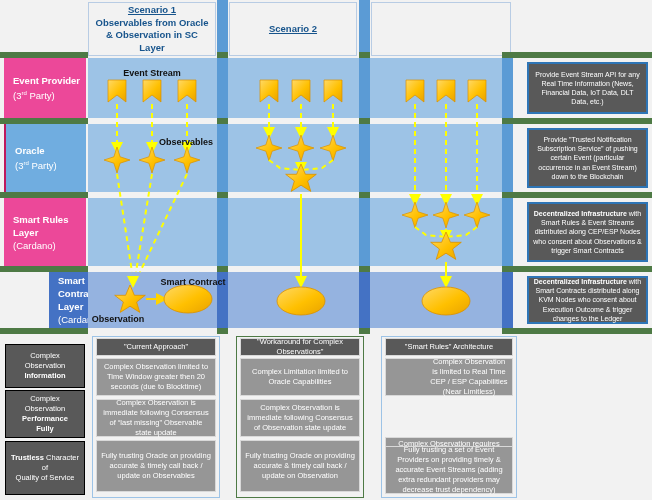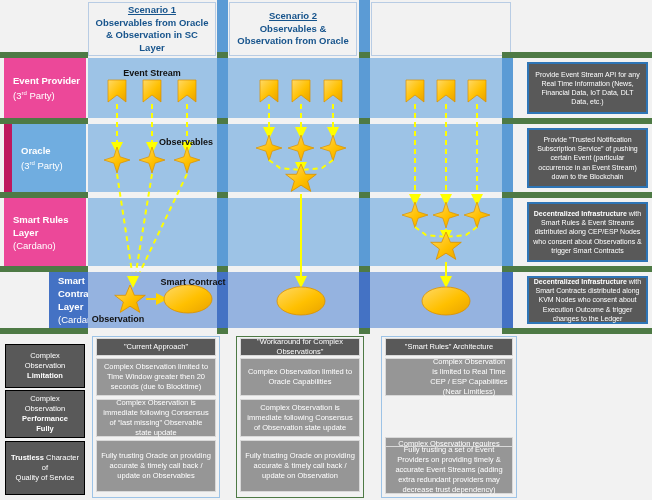--- a/index.html
+++ b/index.html
@@ -17,21 +17,21 @@
   }
   .scn-head .ttl{display:block;text-decoration:underline;}
 
   
   .layer{
     color:#ffffff;font-size:9.5px;line-height:13px;font-weight:bold;
     display:flex;flex-direction:column;justify-content:center;padding-left:9px;
   }
   .layer .sub{font-weight:normal;}
   .layer.light{background:#ec4899;}
-  .layer.lighter{background:#70ade0;border-left:8px solid #be185d;}
+  .layer.lighter{background:#70ade0;border-left:2px solid #be185d;}
   .layer.dark{background:#4472c4;margin-left:45px;}
 
   
   .panel{background:#9dc3e6;}
   .panel.sc{background:#95b3e0;}
   .vdiv{background:#5b9bd5;}
   .vdiv.sc{background:#4472c4;}
   .hgreen{background:#4e7a45;}
 
   
@@ -75,21 +75,20 @@
   <div class="abs scn-head" style="left:88px;top:2px;width:128px;height:54px;">
     <div>
       <span class="ttl">Scenario 1</span>
       <span>Observables from Oracle &amp; Observation in SC Layer</span>
     </div>
   </div>
   <div class="abs vdiv" style="left:217px;top:0;width:11px;height:56px;"></div>
   <div class="abs scn-head" style="left:229px;top:2px;width:128px;height:54px;">
     <div>
       <span class="ttl">Scenario 2</span>
-      <span>Observables &amp; Observation from Oracle</span>
     </div>
   </div>
   <div class="abs vdiv" style="left:359px;top:0;width:11px;height:56px;"></div>
   <div class="abs scn-head" style="left:371px;top:2px;width:140px;height:54px;">
     <div>
     </div>
   </div>
 
   <div class="abs layer light" style="left:4px;top:58px;width:82px;height:60px;">
     <span>Event Provider</span>
@@ -266,21 +265,21 @@
     <span><b>Decentralized Infrastructure</b><span> with Smart Rules &amp; Event Streams distributed along CEP/ESP Nodes who consent about Observations &amp; trigger Smart Contracts</span></span>
   </div>
   <div class="abs note" style="left:527px;top:276px;width:121px;height:48px;">
     <span><b>Decentralized Infrastructure</b><span> with Smart Contracts distributed along KVM Nodes who consent about Execution Outcome &amp; trigger changes to the Ledger</span></span>
   </div>
 
   <div class="abs crit" style="left:5px;top:344px;width:80px;height:44px;">
     <div>
       <div>Complex</div>
       <div>Observation</div>
-      <div><b>Limitation</b></div>
+      <div><b>Information</b></div>
     </div>
   </div>
   <div class="abs crit" style="left:5px;top:390px;width:80px;height:48px;">
     <div>
       <div>Complex</div>
       <div>Observation</div>
       <div><b>Performance</b></div>
       <div><b>Fully</b></div>
     </div>
   </div>
@@ -303,21 +302,21 @@
     <span>"Workaround for Complex Observations"</span>
   </div>
   <div class="abs celldark" style="left:385px;top:338px;width:128px;height:18px;">
     <span>"Smart Rules" Architecture</span>
   </div>
 
   <div class="abs cellgray" style="left:96px;top:358px;width:120px;height:38px;">
     <span>Complex Observation limited to Time Window greater then 20 seconds (due to Blocktime)</span>
   </div>
   <div class="abs cellgray" style="left:240px;top:358px;width:120px;height:38px;">
-    <span>Complex Observation limited to Oracle Capabilities</span>
+    <span>Complex Limitation limited to Oracle Capabilities</span>
   </div>
   <div class="abs cellgray" style="left:385px;top:358px;width:128px;height:38px;padding-left:44px;">
     <span>Complex Observation is limited to Real Time CEP / ESP Capabilities (Near Limitless)</span>
   </div>
 
   <div class="abs cellgray" style="left:96px;top:399px;width:120px;height:38px;">
     <span>Complex Observation is immediate following Consensus of “last missing” Observable state update</span>
   </div>
   <div class="abs cellgray" style="left:240px;top:399px;width:120px;height:38px;">
     <span>Complex Observation is immediate following Consensus of Observation state update</span>

